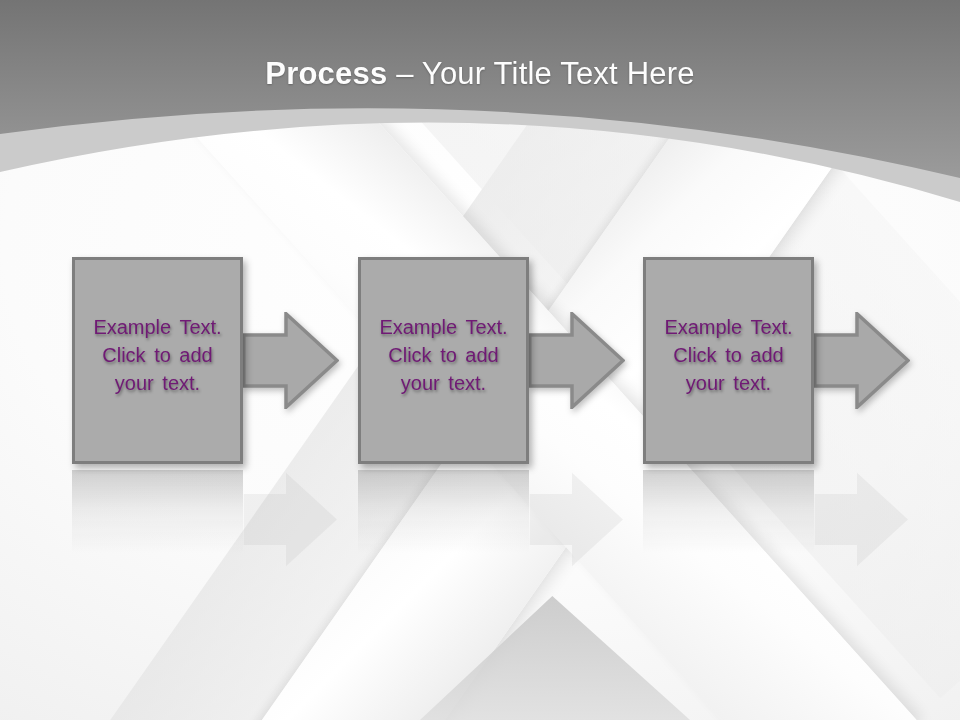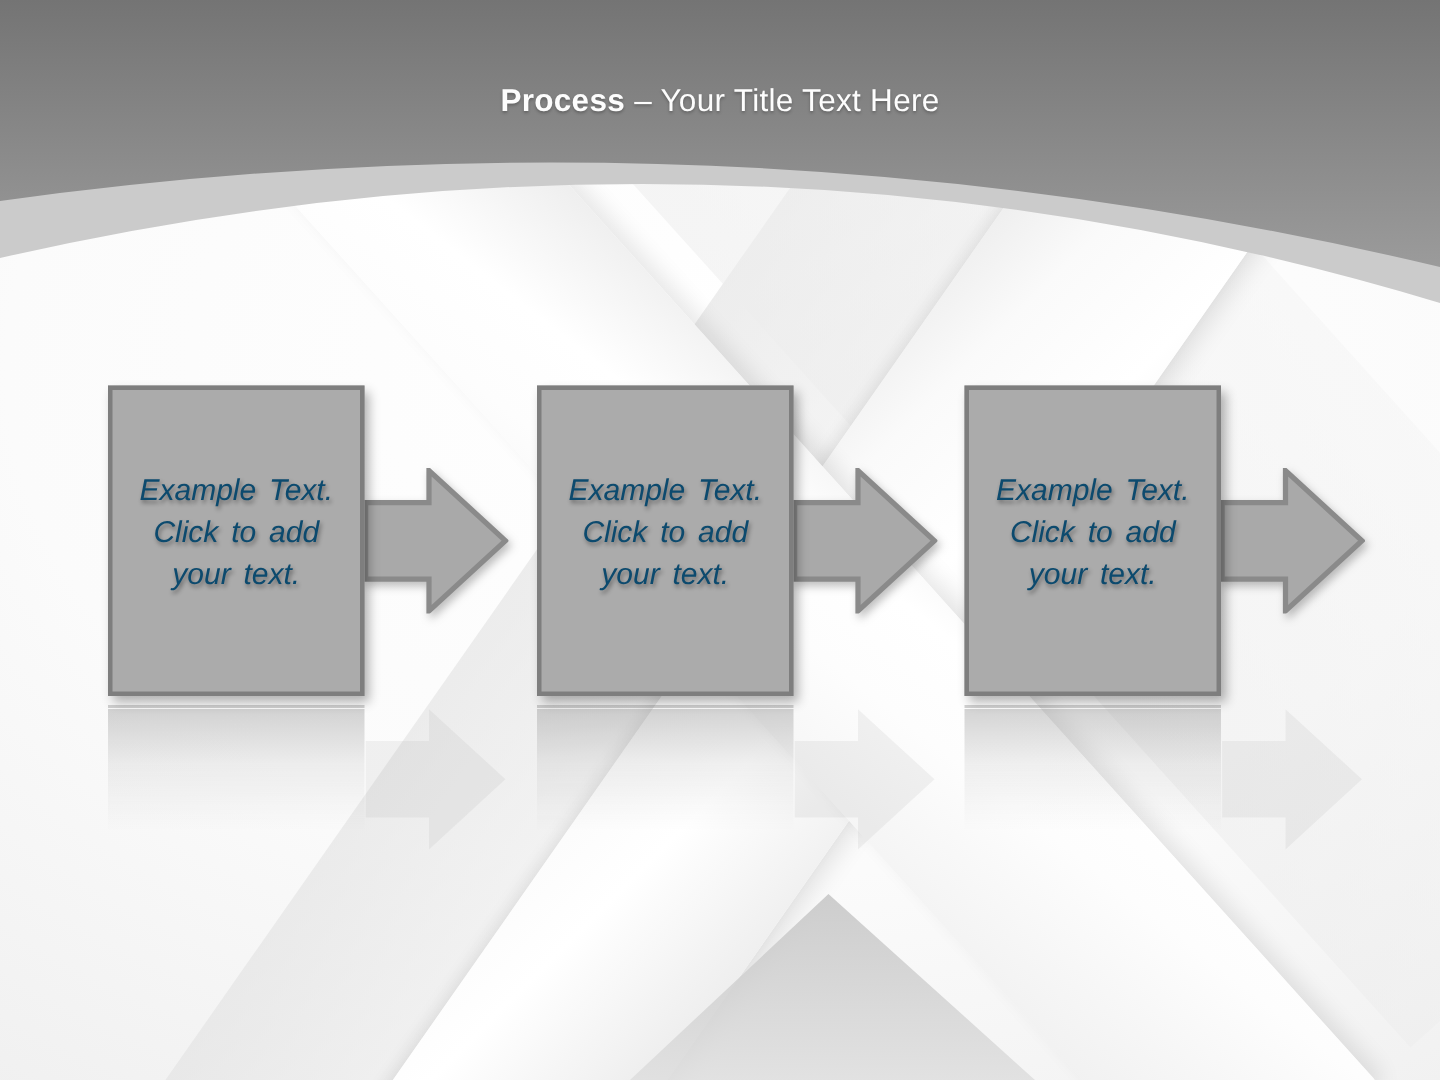--- a/index.html
+++ b/index.html
@@ -28,35 +28,35 @@
       background:linear-gradient(80deg,#efefef 0%,#fdfdfd 45%,#ffffff 65%,#e9e9e9 100%);
       box-shadow:6px 0 14px rgba(0,0,0,0.09);}
   .xtri{position:absolute;left:420px;top:596px;width:270px;height:124px;
       clip-path:polygon(49% 0, 0 100%, 100% 100%);
       background:linear-gradient(to bottom,#c5c5c5,#dedede);opacity:.85;}
 
   
   .hdr-svg{position:absolute;left:0;top:0;}
   .title{
     position:absolute;left:0;top:56px;width:100%;text-align:center;
-    color:#fdfdfd;font-size:21px;letter-spacing:.2px;
+    color:#fdfdfd;font-size:31px;letter-spacing:.2px;
     text-shadow:0 1px 2px rgba(0,0,0,0.25);
   }
   .title .bold{font-weight:bold;}
 
   
   .stepbox{
     position:absolute;top:257px;width:171px;height:207px;box-sizing:border-box;
     background:#ababab;border:3px solid #7e7e7e;
     box-shadow:3px 4px 7px rgba(0,0,0,0.30);
     display:flex;flex-direction:column;align-items:center;justify-content:center;
     padding:0 8px 12px 8px;
   }
   .stepbox .line{
-    display:block;color:#0c4a6e;font-style:italic;font-size:20px;line-height:28px;
+    display:block;color:#701a75;font-size:20px;line-height:28px;
     text-align:center;word-spacing:3px;
     text-shadow:1px 2px 3px rgba(0,0,0,0.40);
   }
   .b1{left:72px;} .b2{left:358px;} .b3{left:643px;}
 
   .reflection{
     position:absolute;top:470px;width:171px;height:82px;
     background:linear-gradient(to bottom,rgba(140,140,140,0.38),rgba(160,160,160,0.16) 45%,rgba(170,170,170,0) 100%);
     border-top:2px solid rgba(110,110,110,0.30);
   }

